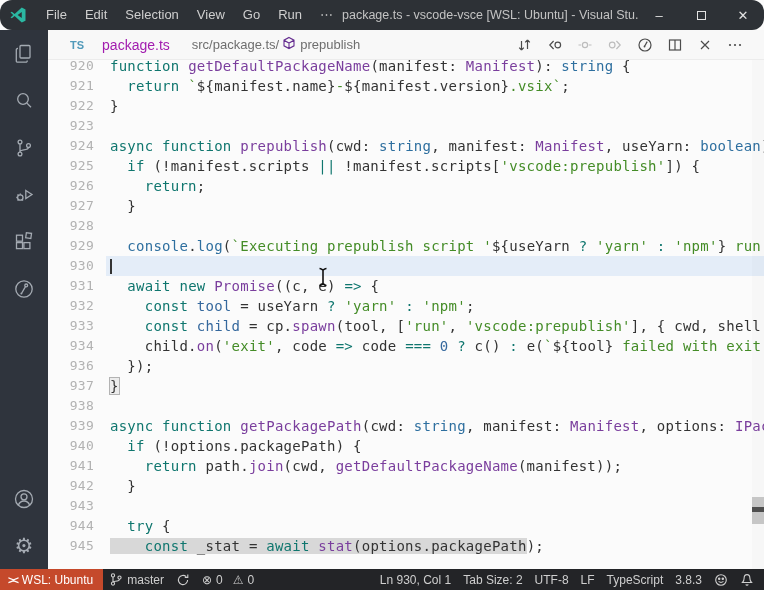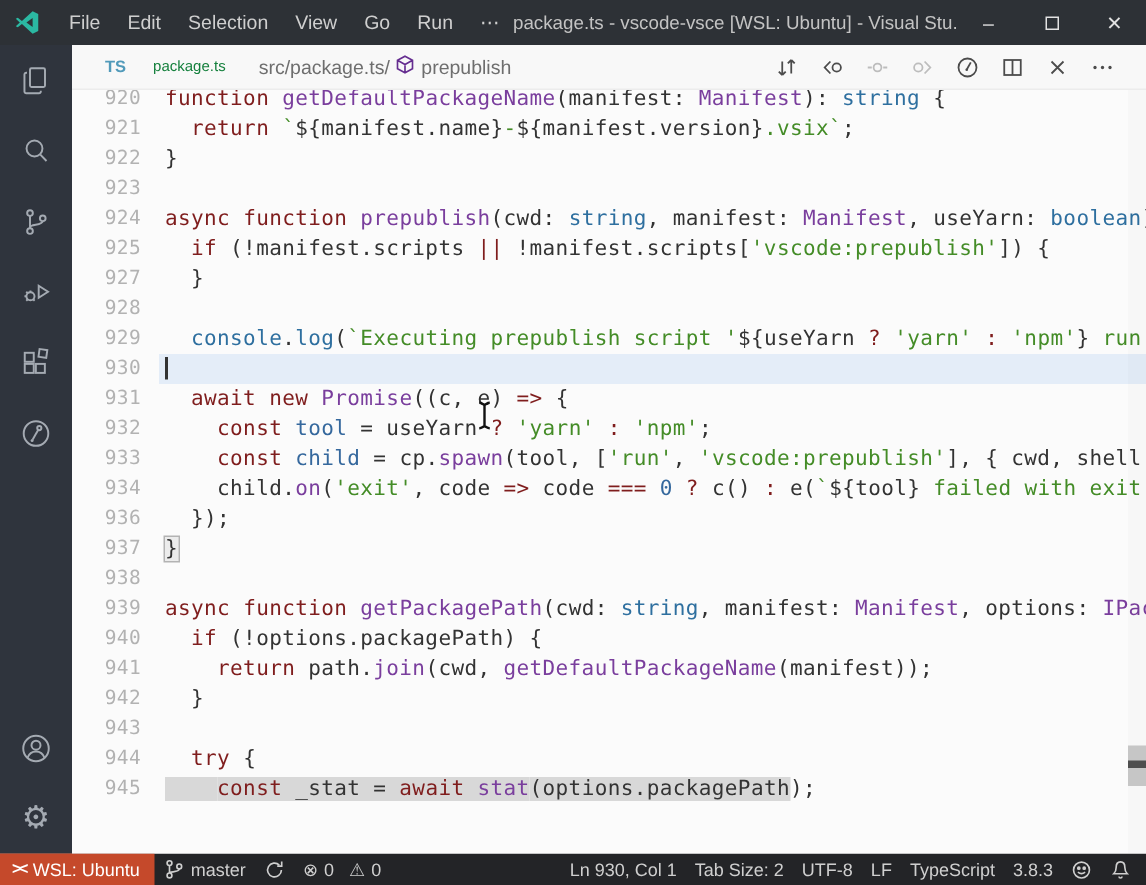--- a/index.html
+++ b/index.html
@@ -2,21 +2,21 @@
 <html><head>
 <meta charset="utf-8">
 <style>
   * { margin:0; padding:0; box-sizing:border-box; }
   html,body { width:764px; height:590px; overflow:hidden; background:#1e1e1e;
               font-family:"Liberation Sans", sans-serif; }
   .window { position:relative; width:764px; height:590px; display:flex; flex-direction:column;
             background:#FBFBFB; }
 
   
-  .titlebar { height:30px; background:#2D3136; display:flex; align-items:center; flex:0 0 30px; }
+  .titlebar { height:30px; background:#2D3136; display:flex; align-items:center; flex:0 0 30px;border-radius:12px; }
   .vscode-logo { width:18px; height:18px; margin:0 10px 0 9px; }
   .menu-item { color:#CFCFCF; font-size:13px; padding:0 9px; line-height:30px; cursor:default; }
   .titlebar .title { flex:1; text-align:center; color:#C3C3C3; font-size:12.5px;
                      white-space:nowrap; overflow:hidden; padding-right:6px; }
   .win-controls { display:flex; height:30px; }
   .win-btn { width:42px; display:flex; align-items:center; justify-content:center;
              color:#E2E2E2; font-size:13px; }
   .win-btn .maxbox { width:9px; height:9px; border:1px solid #E2E2E2; display:block; }
 
   
@@ -25,38 +25,38 @@
   .ab-item { height:47px; display:flex; align-items:center; justify-content:center; cursor:pointer; }
   .ab-bottom { margin-top:auto; }
   .ab-item svg { stroke:currentColor; fill:none; stroke-width:1.3; }
 
   .editor-col { flex:1; display:flex; flex-direction:column; min-width:0; }
 
   
   .tabrow { height:30px; flex:0 0 30px; background:#F8F8F8; display:flex; align-items:center;
             border-bottom:1px solid #ECECEC;gap:12px; }
   .ts-badge { color:#519ABA; font-weight:bold; font-size:11px; margin:0 6px 0 22px; }
-  .tab-filename { color:#15803d; font-size:10px; margin-right:10px; }
+  .tab-filename { color:#a21caf; font-size:14px; margin-right:10px; }
   .breadcrumb { display:flex; align-items:center; color:#6E6E6E; font-size:13px; gap:2px; }
   .crumb-symbol-icon svg { stroke:#652D90; fill:none; stroke-width:1.1; margin:0 2px 0 1px; }
   .editor-actions { margin-left:auto; display:flex; align-items:center; padding-right:14px; }
   .ea-btn { width:30px; height:26px; display:flex; align-items:center; justify-content:center;
             color:#4C4C4C; cursor:pointer; }
   .ea-btn.disabled { color:#BDBDBD; }
   .ea-btn svg { stroke:currentColor; fill:none; stroke-width:1.2; }
 
   
   .code { position:relative; flex:1; background:#FBFBFB; overflow:hidden;
           font-family:"DejaVu Sans Mono", monospace; font-size:14px; letter-spacing:0.25px; }
   .code-inner { position:absolute; top:-4px; left:0; right:0; }
   .line { display:flex; height:20px; line-height:20px; }
   .num { flex:0 0 58px; text-align:right; padding-right:12px; color:#B2B2B2; font-size:13px; }
   .txt { flex:1; white-space:pre; overflow:hidden; padding-left:4px; color:#333; }
   .line.current .txt { background:#E4EDF8; }
-  .k { color:#7f1d1d; }
+  .k { color:#0f766e; }
   .f { color:#7A3E9D; }
   .t { color:#2E6F9F; }
   .s { color:#448C27; }
   .d { color:#35689D; }
   .n { color:#35689D; }
   .p { color:#333333; }
   .sel { background:#D8D8D8; }
   .bb { background:#ECECEC; outline:1px solid #B3B3B3; }
   .caret { display:inline-block; width:2px; height:15px; background:#333;
            vertical-align:middle; transform:translateY(-1px); }
@@ -258,20 +258,24 @@
             </div>
             <div class="line">
               <div class="num">924</div>
               <div class="txt"><span class="k">async</span><span class="p"> </span><span class="k">function</span><span class="p"> </span><span class="f">prepublish</span><span class="p">(cwd: </span><span class="t">string</span><span class="p">, manifest: </span><span class="f">Manifest</span><span class="p">, useYarn: </span><span class="t">boolean</span><span class="p">): </span></div>
             </div>
             <div class="line">
               <div class="num">925</div>
               <div class="txt"><span class="p">  </span><span class="k">if</span><span class="p"> (!manifest.scripts </span><span class="k">||</span><span class="p"> !manifest.scripts[</span><span class="s">'vscode:prepublish'</span><span class="p">]) {</span></div>
             </div>
             <div class="line">
+              <div class="num">926</div>
+              <div class="txt"><span class="p">    </span><span class="k">return</span><span class="p">;</span></div>
+            </div>
+            <div class="line">
               <div class="num">927</div>
               <div class="txt"><span class="p">  }</span></div>
             </div>
             <div class="line">
               <div class="num">928</div>
               <div class="txt"></div>
             </div>
             <div class="line">
               <div class="num">929</div>
               <div class="txt"><span class="p">  </span><span class="t">console</span><span class="p">.</span><span class="t">log</span><span class="p">(</span><span class="s">`Executing prepublish script '</span><span class="p">${useYarn </span><span class="k">?</span><span class="p"> </span><span class="s">'yarn'</span><span class="p"> </span><span class="k">:</span><span class="p"> </span><span class="s">'npm'</span><span class="p">}</span><span class="s"> run vscode:prepublish'`</span></div>

